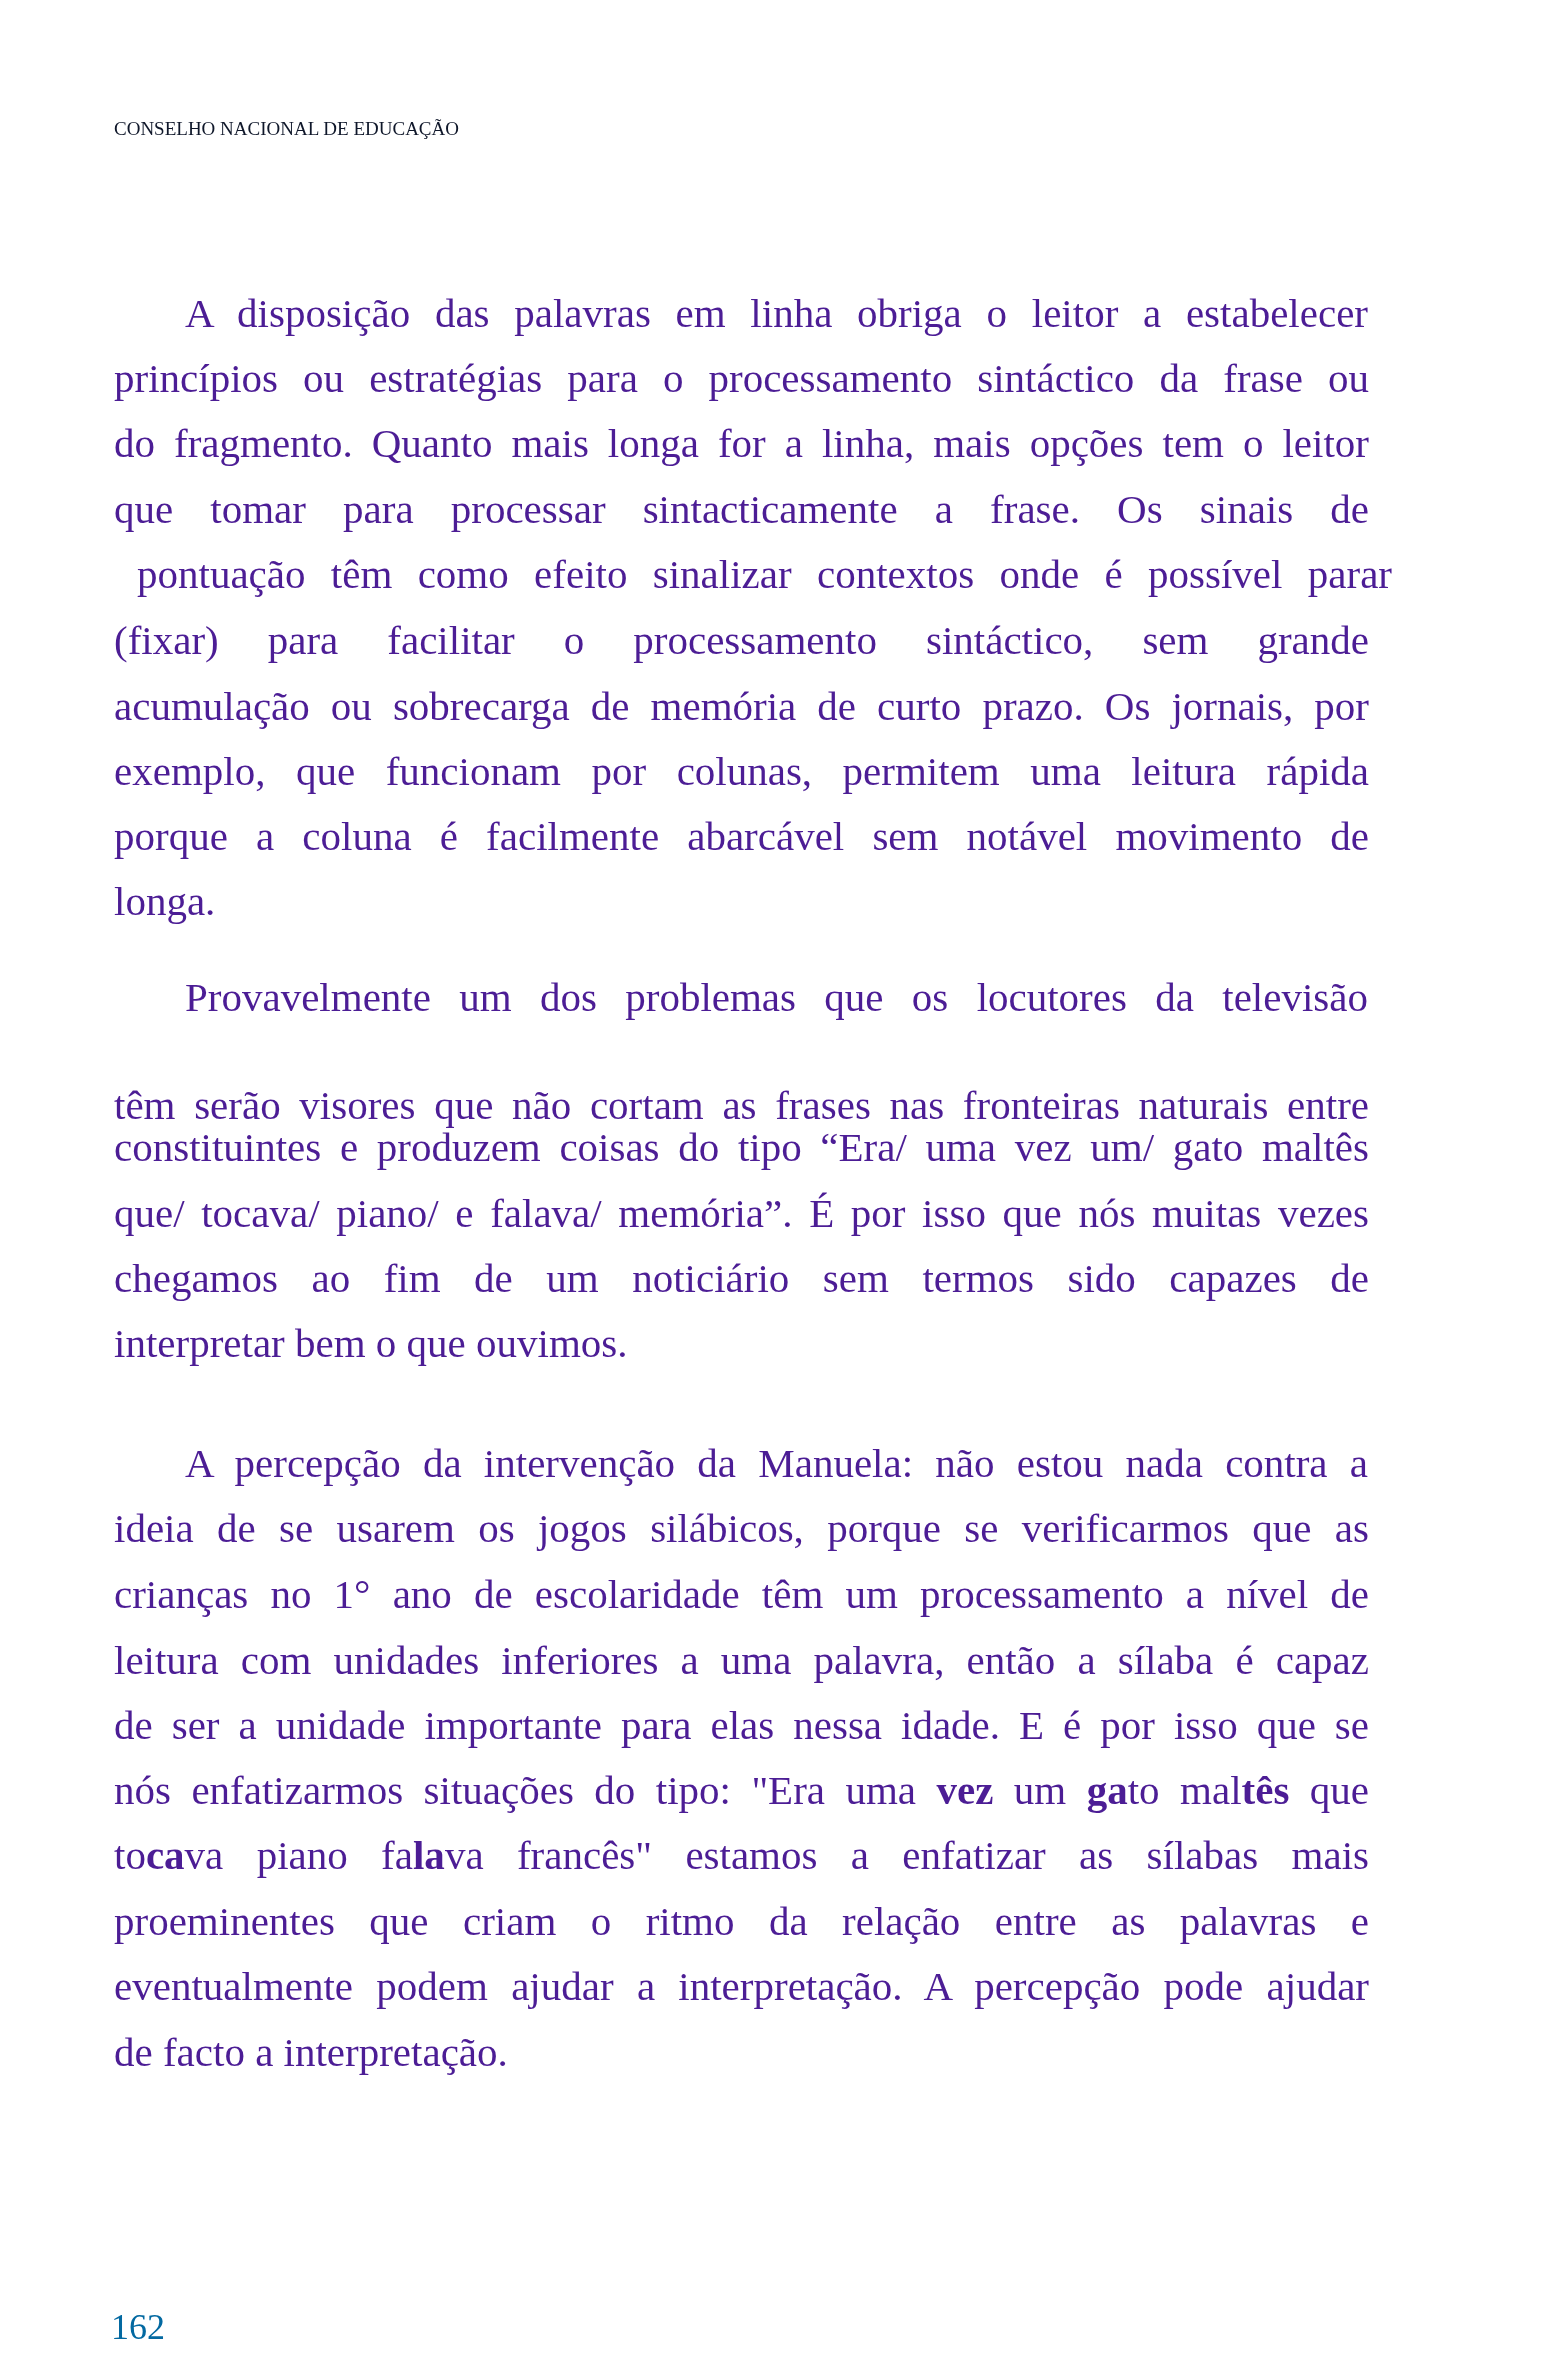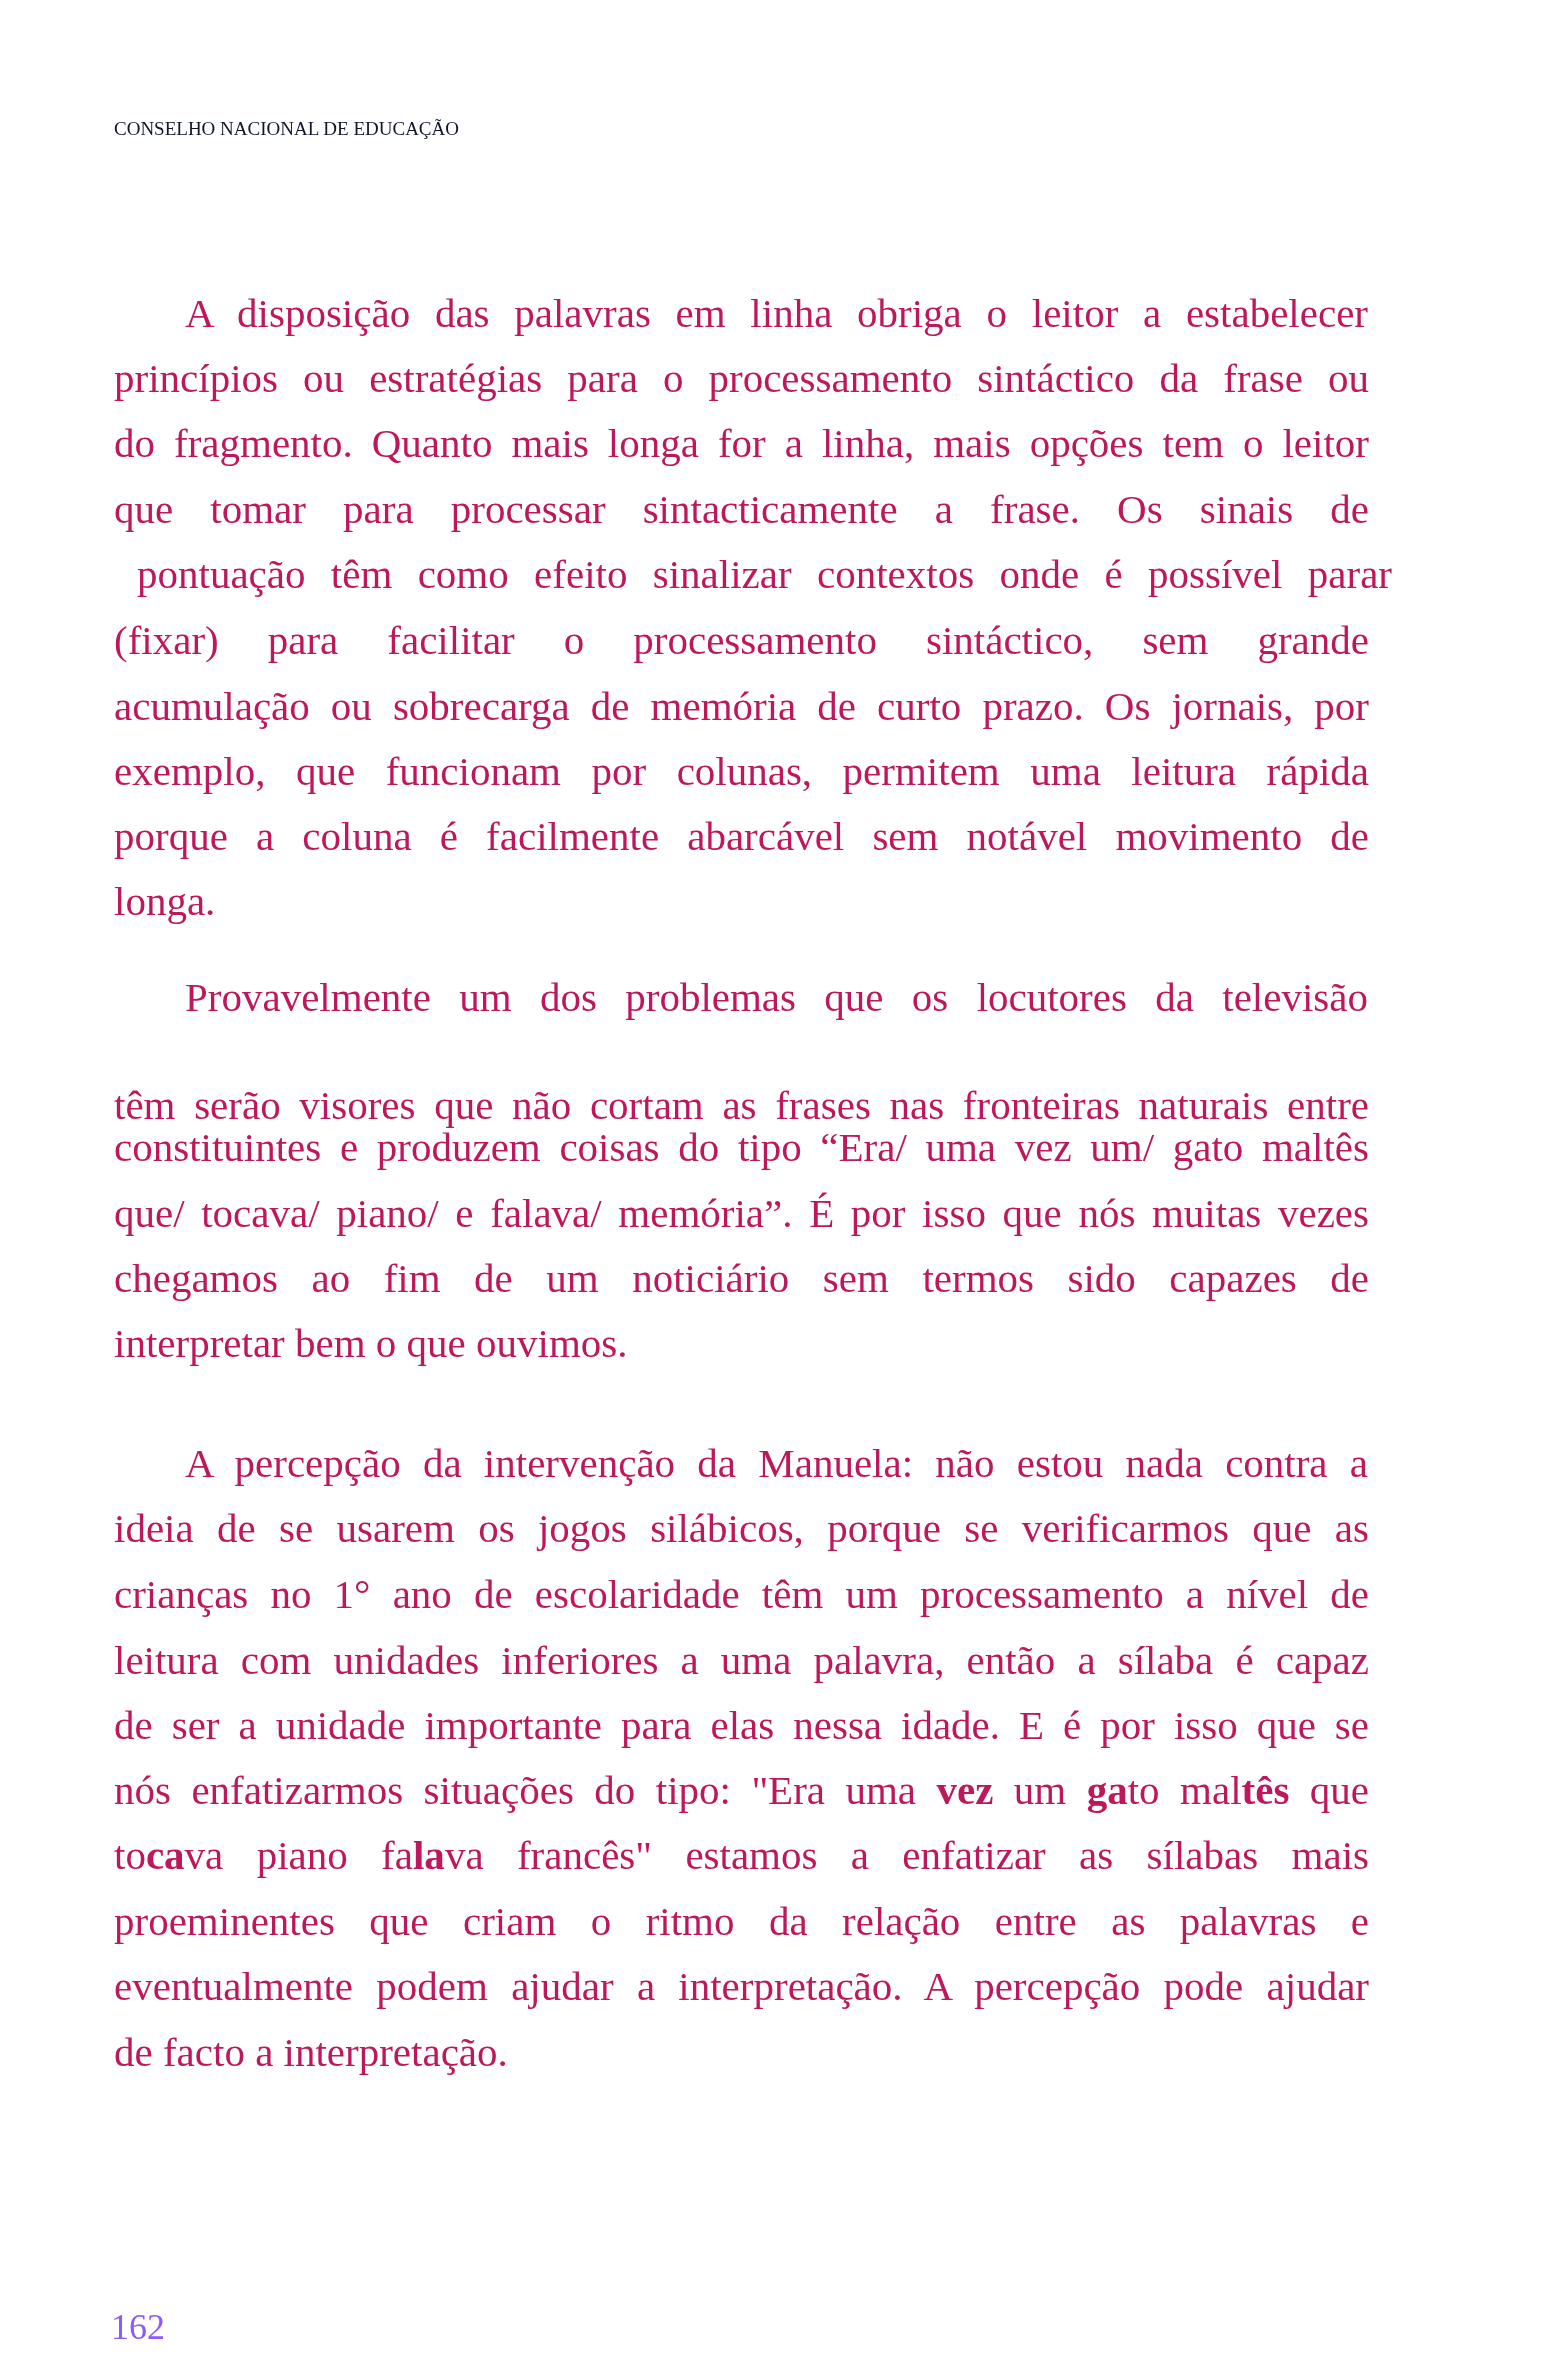--- a/index.html
+++ b/index.html
@@ -7,29 +7,29 @@
     .page { position: absolute; left: 0; top: 0; width: 1550px; height: 2377px; background: #ffffff; }
     .running-header {
       position: absolute; left: 114px; top: 118px;
       font-family: "Liberation Serif", serif; font-size: 19px; color: #0f172a;
       letter-spacing: 0px; white-space: nowrap;
     }
     .body-text { position: absolute; left: 114px; top: 0; width: 1255px; }
     .line {
       position: absolute; left: 0; width: 1255px; height: 54px;
       font-family: "Liberation Serif", serif; font-size: 41px; line-height: 54px;
-      color: #be185d; white-space: nowrap;
+      color: #4c1d95; white-space: nowrap;
       text-align: justify; text-align-last: justify;
     }
     .line.indent { left: 71px; width: 1183px; }
     .line.last { text-align-last: left; }
     .b { font-weight: bold; }
     .page-number {
       position: absolute; left: 111px; top: 2306px;
-      font-family: "Liberation Serif", serif; font-size: 36px; color: #8b5cf6;
+      font-family: "Liberation Serif", serif; font-size: 36px; color: #0369a1;
     }
   </style>
 </head>
 <body>
 
 <div class="page">
 
   <div class="running-header">CONSELHO NACIONAL DE EDUCAÇÃO</div>
 
   <div class="body-text">

